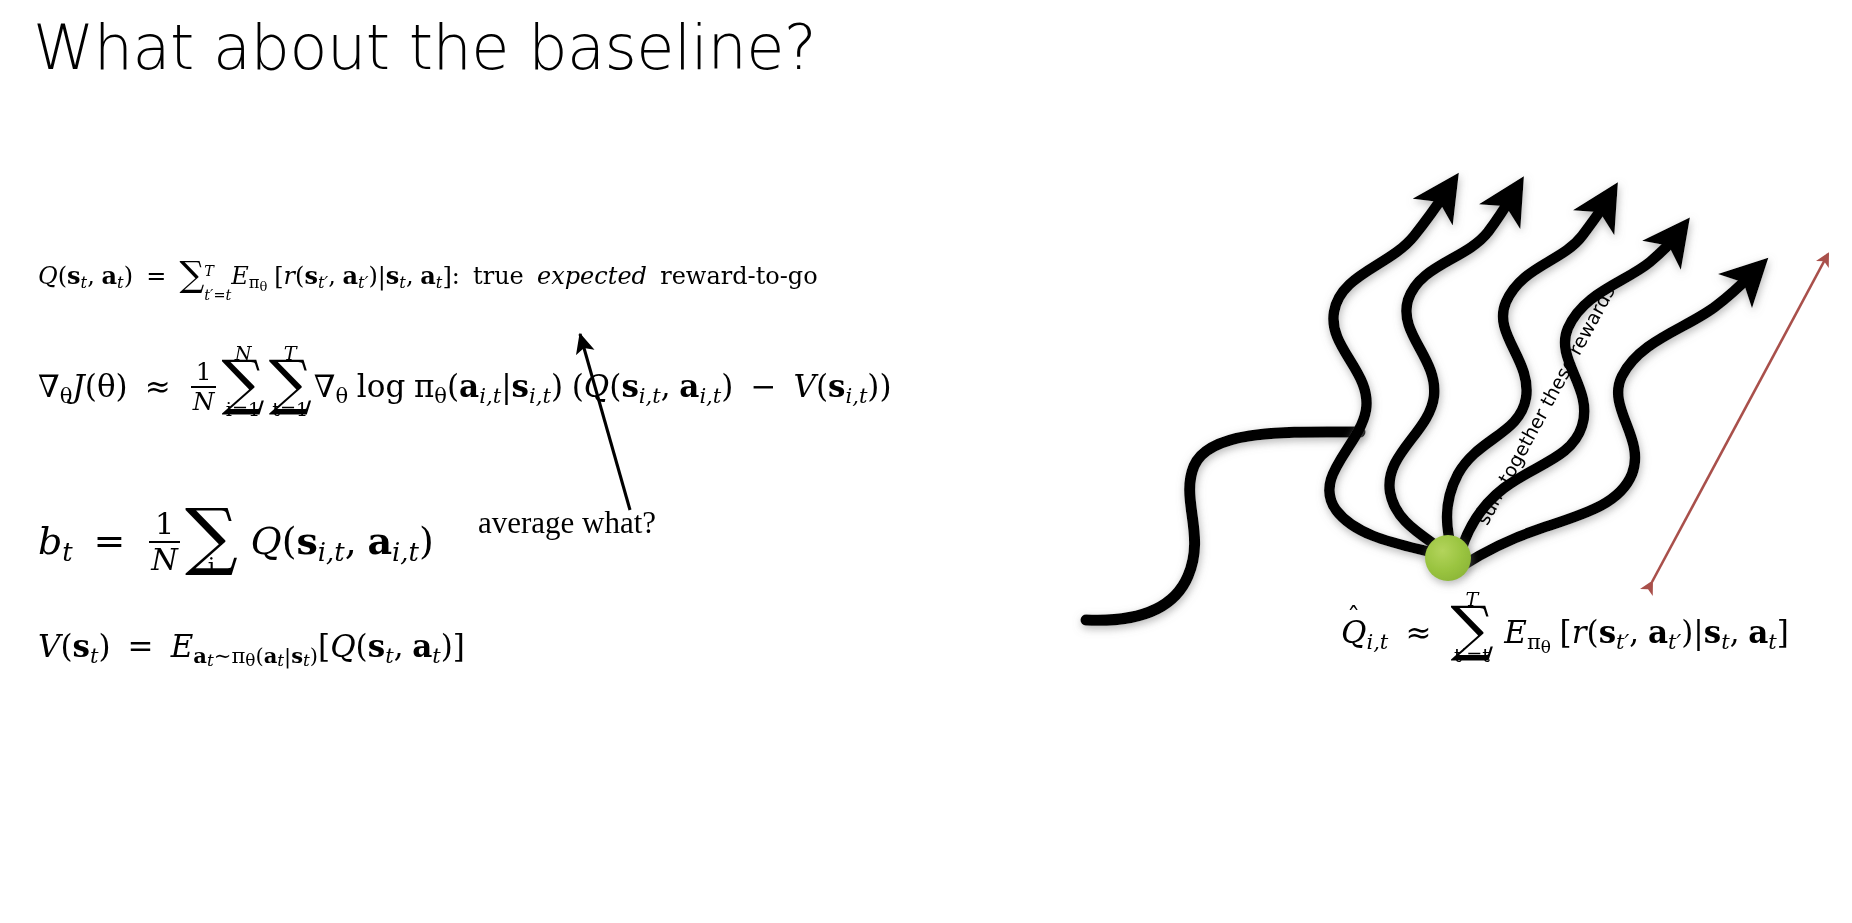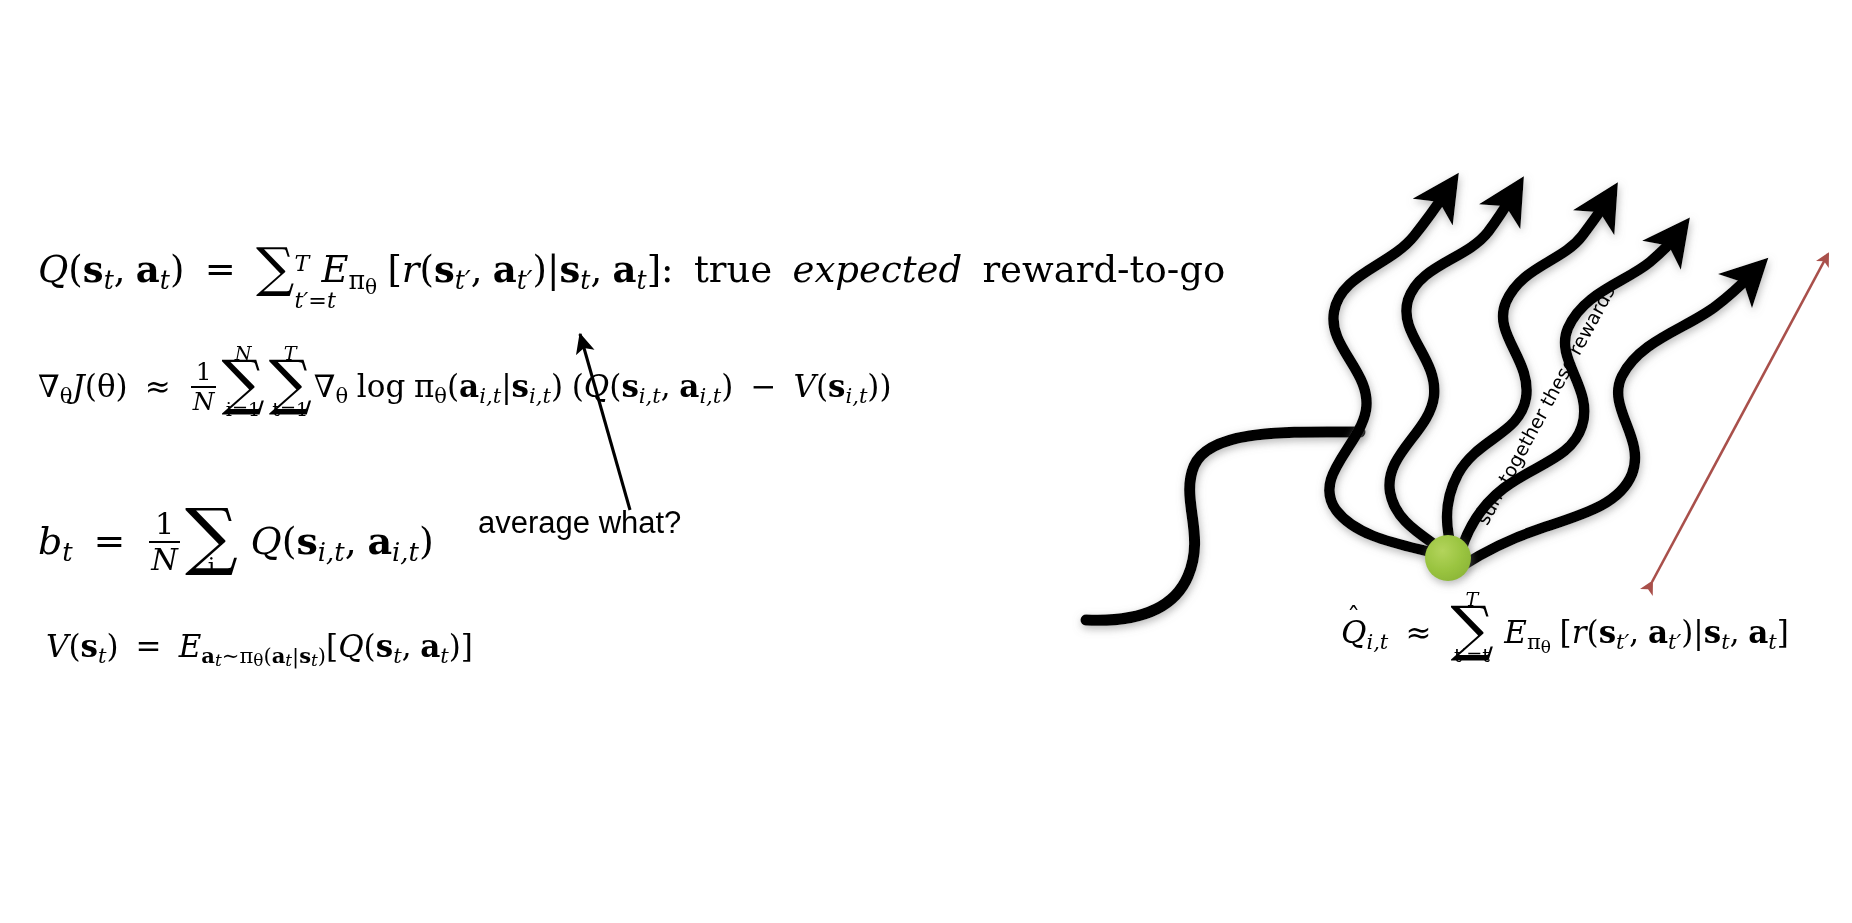--- a/index.html
+++ b/index.html
@@ -151,21 +151,21 @@
     font-size: 0.85em;
     font-style: normal;
   }
   .nabla { font-style: normal; }
   .sp { display: inline-block; width: 0.28em; }
   .spw { display: inline-block; width: 0.55em; }
 
   
   .annot {
     position: absolute;
-    font-family: Liberation Sans, sans-serif;
+    font-family: Liberation Serif, serif;
     color: #000;
     white-space: nowrap;
   }
   #diagram-svg {
     position: absolute;
     left: 1060px;
     top: 170px;
   }
   #pointer-svg {
     position: absolute;
@@ -179,36 +179,37 @@
     color: #000;
     white-space: nowrap;
     transform-origin: 0 50%;
   }
 </style>
 </head>
 <body>
 
 <div id="slide">
 
-
-  <div class="math" style="left:38px; top:247px; font-size:37px;">
+  <div id="slide-title">What about the baseline?</div>
+
+  <div class="math" style="left:38px; top:261px; font-size:24px;">
     <span class="mi">Q</span><span class="mup">(</span><span class="mbf">s</span><span class="sub">t</span><span class="mup">,</span><span class="sp"></span><span class="mbf">a</span><span class="sub">t</span><span class="mup">)</span><span class="spw"></span><span class="mup">=</span><span class="spw"></span><span class="sumInline"><span class="glyph">∑</span><span class="lim"><span class="u">T</span><span class="d">t′=t</span></span></span><span style="display:inline-block;width:26px"></span><span class="mi">E</span><span class="sub" style="font-style:normal">π<span style="font-size:0.8em;vertical-align:-0.25em">θ</span></span><span class="sp"></span><span class="mup">[</span><span class="mi">r</span><span class="mup">(</span><span class="mbf">s</span><span class="sub">t′</span><span class="mup">,</span><span class="sp"></span><span class="mbf">a</span><span class="sub">t′</span><span class="mup">)|</span><span class="mbf">s</span><span class="sub">t</span><span class="mup">,</span><span class="sp"></span><span class="mbf">a</span><span class="sub">t</span><span class="mup">]:</span><span class="spw"></span><span class="mup">true</span><span class="spw"></span><span class="mi">expected</span><span class="spw"></span><span class="mup">reward-to-go</span>
   </div>
 
   <div class="math" style="left:38px; top:358px; font-size:31px;">
     <span class="nabla">∇</span><span class="sub" style="font-style:normal">θ</span><span class="mi">J</span><span class="mup">(</span><span class="mi" style="font-style:normal">θ</span><span class="mup">)</span><span class="spw"></span><span class="mup">≈</span><span class="spw"></span><span class="frac"><span class="num">1</span><span class="bar"></span><span class="den">N</span></span><span class="bigop"><span class="top">N</span><span class="glyph">∑</span><span class="bot">i=1</span></span><span class="bigop"><span class="top">T</span><span class="glyph">∑</span><span class="bot">t=1</span></span><span class="nabla">∇</span><span class="sub" style="font-style:normal">θ</span><span class="sp"></span><span class="mup">log</span><span class="sp"></span><span class="mup">π</span><span class="sub" style="font-style:normal">θ</span><span class="mup">(</span><span class="mbf">a</span><span class="sub">i,t</span><span class="mup">|</span><span class="mbf">s</span><span class="sub">i,t</span><span class="mup">)</span><span class="sp"></span><span class="mup">(</span><span class="mi">Q</span><span class="mup">(</span><span class="mbf">s</span><span class="sub">i,t</span><span class="mup">,</span><span class="sp"></span><span class="mbf">a</span><span class="sub">i,t</span><span class="mup">)</span><span class="spw"></span><span class="mup">−</span><span class="spw"></span><span class="mi">V</span><span class="mup">(</span><span class="mbf">s</span><span class="sub">i,t</span><span class="mup">))</span>
   </div>
 
   <div class="math" style="left:38px; top:505px; font-size:38px;">
     <span class="mi">b</span><span class="sub">t</span><span class="spw"></span><span class="mup">=</span><span class="spw"></span><span class="frac"><span class="num">1</span><span class="bar"></span><span class="den">N</span></span><span class="bigop"><span class="glyph">∑</span><span class="bot">i</span></span><span class="sp"></span><span class="mi">Q</span><span class="mup">(</span><span class="mbf">s</span><span class="sub">i,t</span><span class="mup">,</span><span class="sp"></span><span class="mbf">a</span><span class="sub">i,t</span><span class="mup">)</span>
   </div>
 
   <div class="annot" style="left:478px; top:505px; font-size:31px;">average what?</div>
 
-  <div class="math" style="left:38px; top:631px; font-size:31px;margin-left:8px;">
+  <div class="math" style="left:38px; top:631px; font-size:31px;">
     <span class="mi">V</span><span class="mup">(</span><span class="mbf">s</span><span class="sub">t</span><span class="mup">)</span><span class="spw"></span><span class="mup">=</span><span class="spw"></span><span class="mi">E</span><span class="sub" style="font-style:normal"><span class="mbf">a</span><span style="font-size:0.8em;vertical-align:-0.2em;font-style:italic">t</span>∼π<span style="font-size:0.8em;vertical-align:-0.2em">θ</span>(<span class="mbf">a</span><span style="font-size:0.8em;vertical-align:-0.2em;font-style:italic">t</span>|<span class="mbf">s</span><span style="font-size:0.8em;vertical-align:-0.2em;font-style:italic">t</span>)</span><span class="mup">[</span><span class="mi">Q</span><span class="mup">(</span><span class="mbf">s</span><span class="sub">t</span><span class="mup">,</span><span class="sp"></span><span class="mbf">a</span><span class="sub">t</span><span class="mup">)]</span>
   </div>
 
   <svg id="pointer-svg" width="190" height="210" viewBox="0 0 190 210">
     <defs>
       <marker id="blackhead" markerWidth="9" markerHeight="9" refX="6.2" refY="3.1" orient="auto" markerUnits="strokeWidth">
         <path d="M0,0 L6.6,3.1 L0,6.2 L1.5,3.1 Z" fill="#000"></path>
       </marker>
     </defs>
     <line x1="130" y1="190" x2="80" y2="14" stroke="#000" stroke-width="3.1" marker-end="url(#blackhead)"></line>

